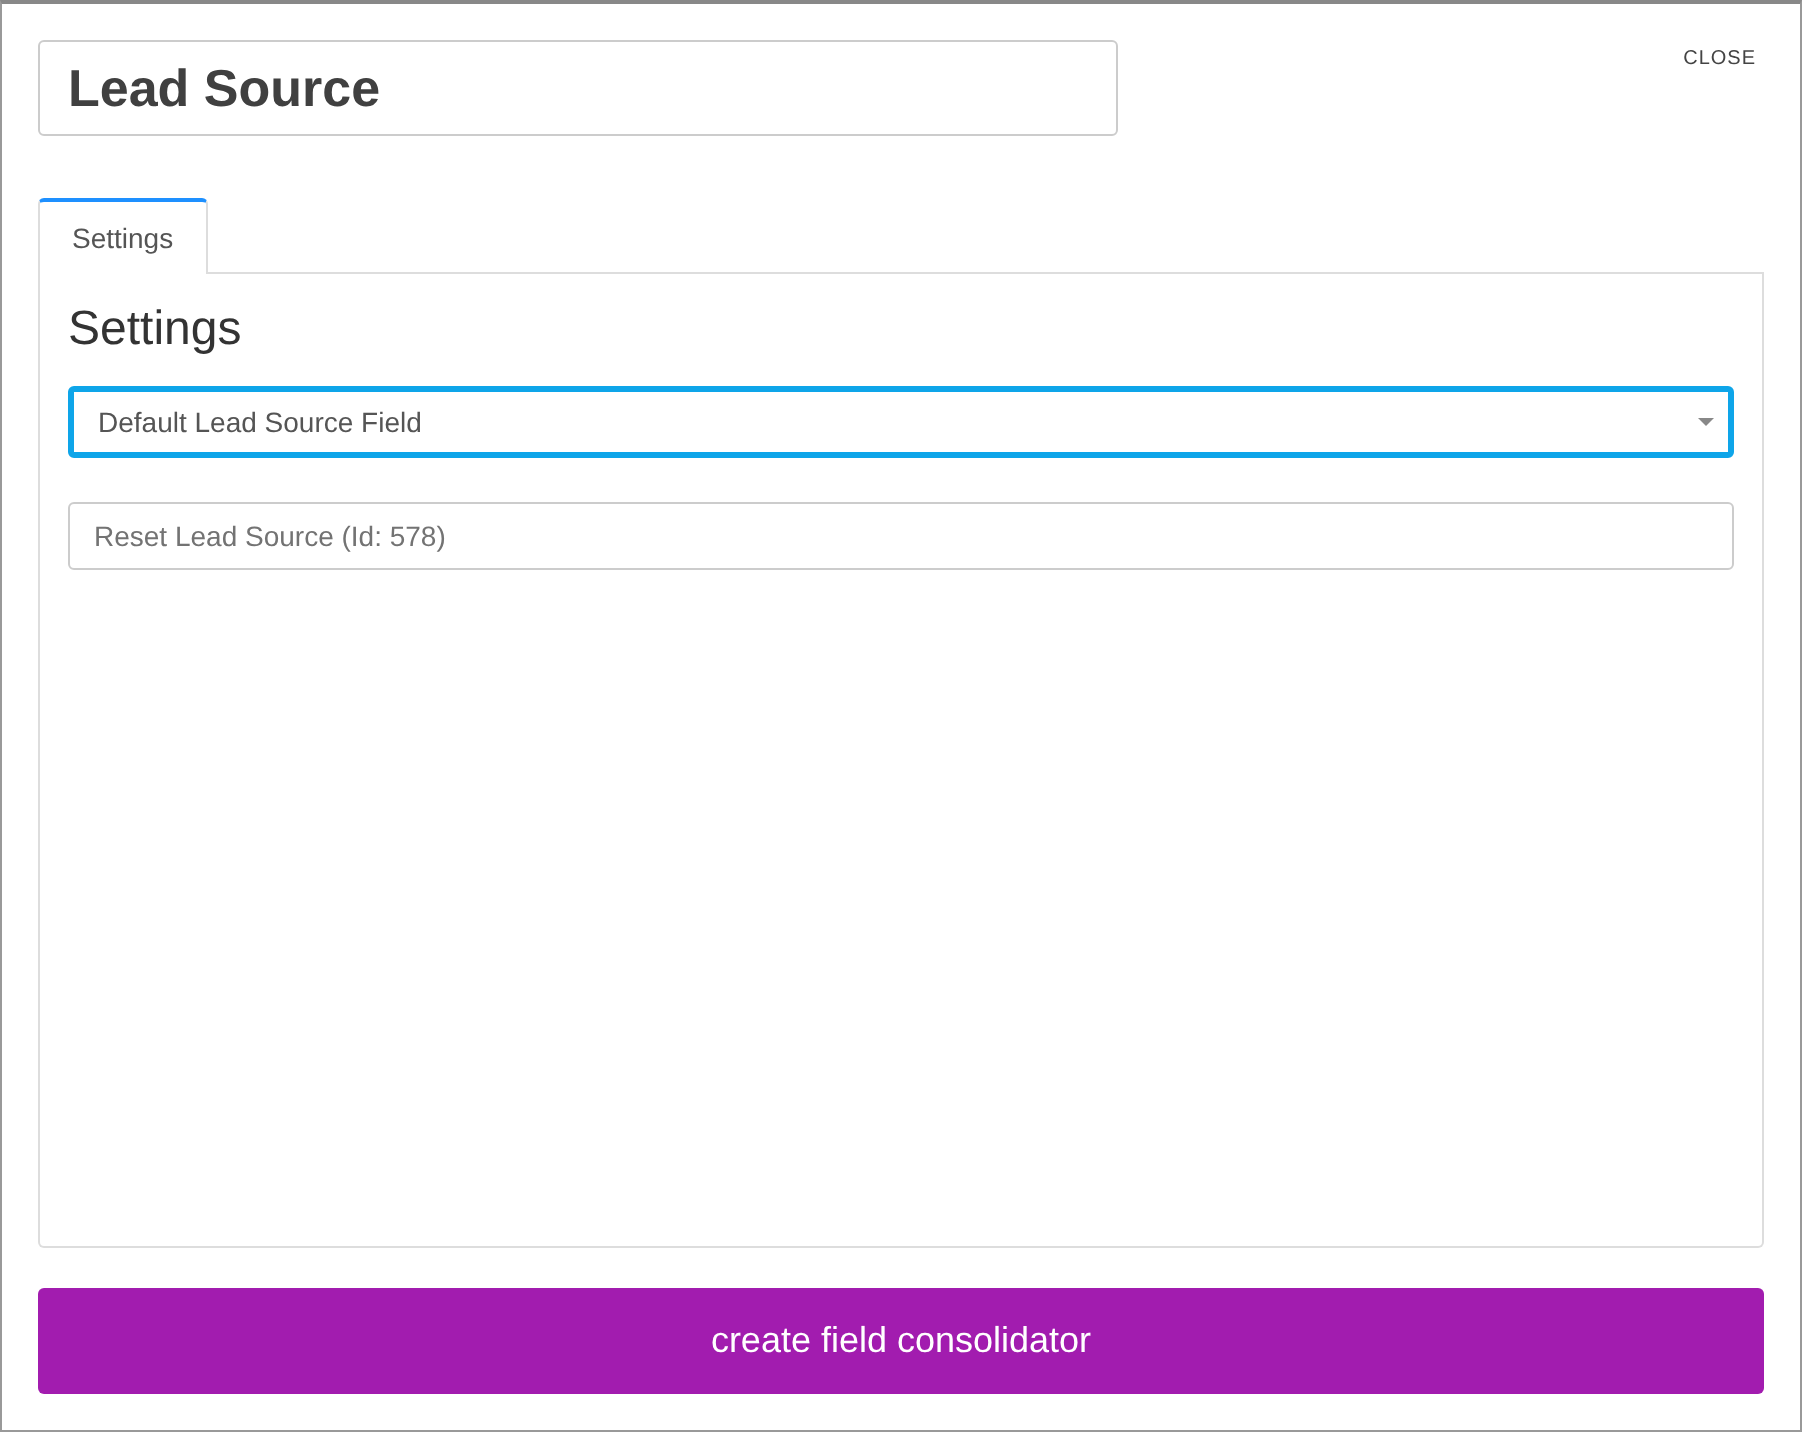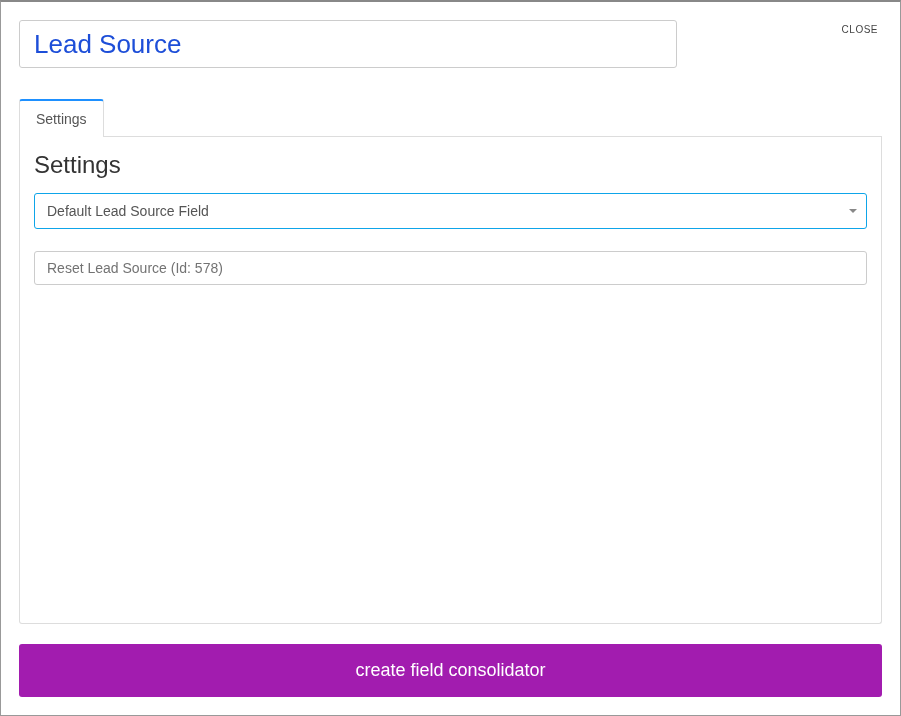--- a/index.html
+++ b/index.html
@@ -24,26 +24,26 @@
   flex-direction: column;
 }
 .header-row {
   display: flex;
   align-items: flex-start;
   justify-content: space-between;
   margin-bottom: 30px;
 }
 .title-input {
   font-size: 26px;
-  font-weight: 400;
-  color: #1d4ed8;
+  font-weight: 700;
+  color: #404040;
   border: 1px solid #ccc;
   border-radius: 3px;
   padding: 8px 14px;
-  width: 658px;
+  width: 540px;
   height: 48px;
   outline: none;
 }
 .close-link {
   font-size: 10px;
   color: #444;
   letter-spacing: 0.5px;
   cursor: pointer;
   padding: 4px 0;
   margin-right: 4px;
@@ -87,21 +87,21 @@
   display: flex;
   align-items: center;
   gap: 4px;
 }
 .select-wrap {
   position: relative;
   margin-bottom: 22px;
 }
 .select-display {
   width: 100%;
-  border: 1px solid #0ea5e9;
+  border: 3px solid #0ea5e9;
   border-radius: 3px;
   padding: 8px 30px 8px 12px;
   font-size: 14px;
   color: #555;
   background: #fff;
   cursor: pointer;
   height: 36px;
   display: flex;
   align-items: center;
 }

